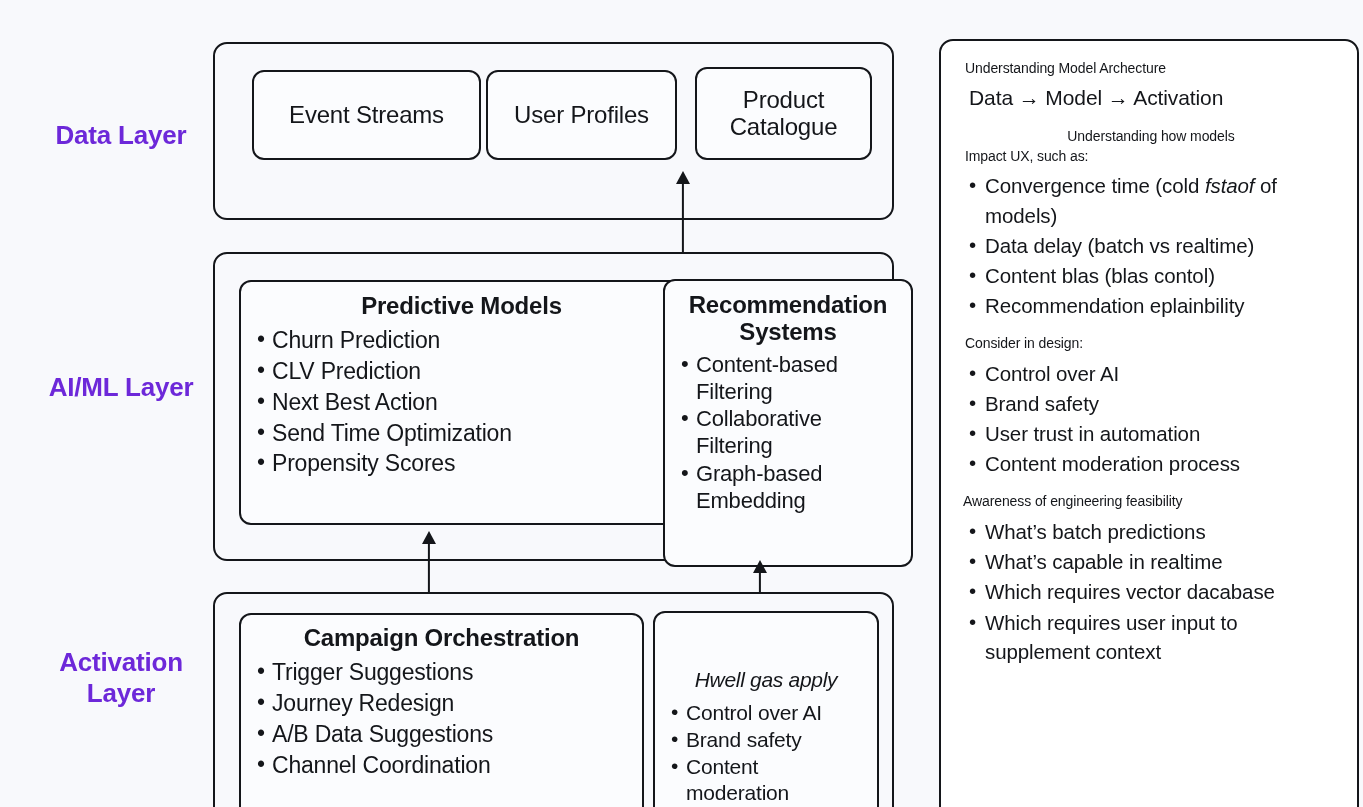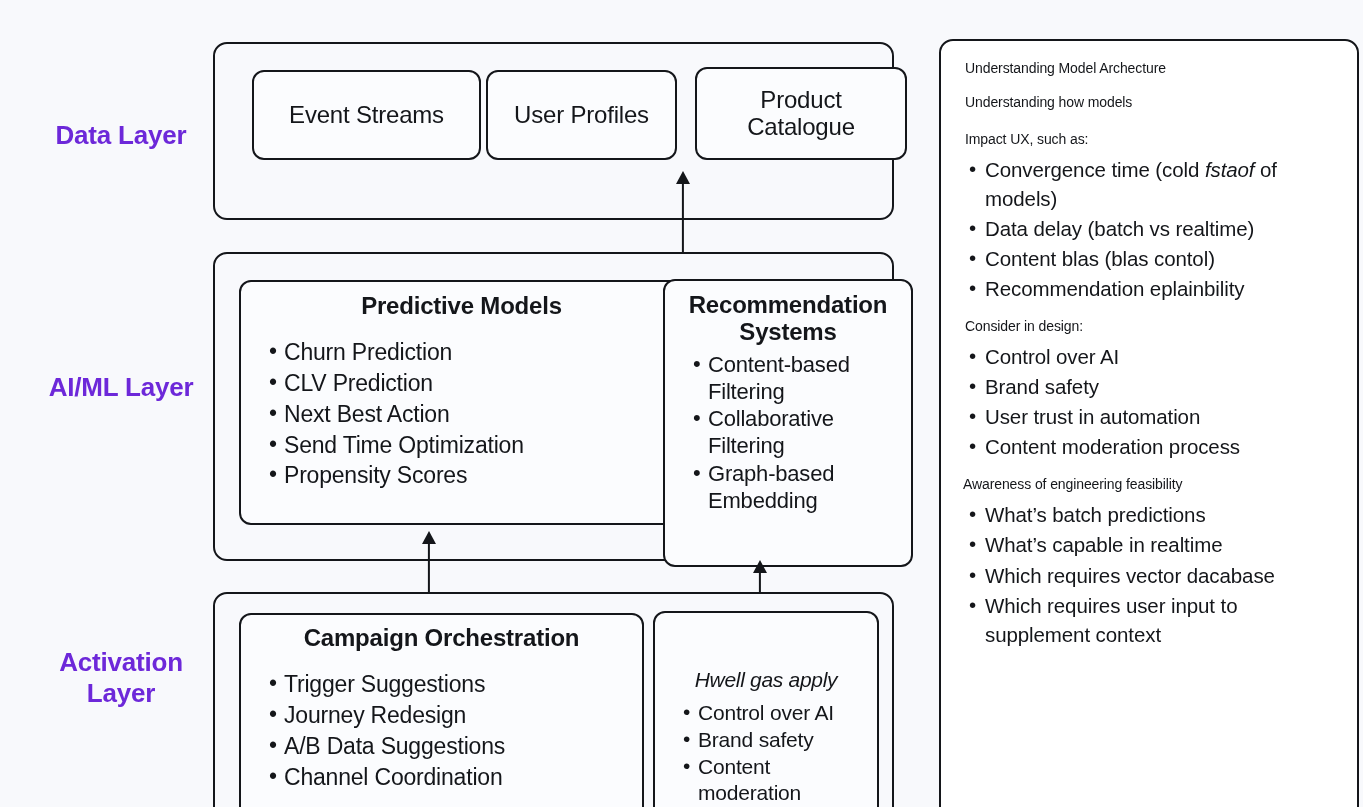--- a/index.html
+++ b/index.html
@@ -60,21 +60,21 @@
   }
   .card-title.scrawl {
     font-weight: 400;
     font-style: italic;
     font-size: 21px;
     letter-spacing: -0.3px;
     margin-top: 45px;
   }
   .card-list {
     list-style: none;
-    margin: 16px;
+    margin: 4px;
     padding: 0;
     align-self: stretch;
     font-size: 23px;
     line-height: 1.30;
     letter-spacing: -0.2px;
     color: #14161a;
   }
   .card-list li {
     position: relative;
     padding-left: 17px;
@@ -168,21 +168,21 @@
   <div class="layer-box" style="left:213px; top:42px; width:681px; height:178px;"></div>
 
   <div class="card centerbox" style="left:252px; top:70px; width:229px; height:90px;">
     <div class="card-title">Event Streams</div>
   </div>
 
   <div class="card centerbox" style="left:486px; top:70px; width:191px; height:90px;">
     <div class="card-title">User Profiles</div>
   </div>
 
-  <div class="card centerbox" style="left:695px; top:67px; width:212px; height:93px;">
+  <div class="card centerbox" style="left:695px; top:67px; width:177px; height:93px;">
     <div class="card-title" style="white-space:pre-line;">Product
 Catalogue</div>
   </div>
 
   <div class="arrow" style="left:674px; top:171px; width:18px; height:90px;">
     <div class="head"></div>
     <div class="shaft"></div>
   </div>
 
   <div class="layer-label" style="left:26px; top:352px; width:190px;">AI/ML Layer</div>
@@ -239,22 +239,23 @@
       <li>Control over AI</li>
       <li>Brand safety</li>
       <li>Content moderation</li>
     </ul>
   </div>
 
   <div id="notes-panel" style="left:939px; top:39px; width:420px; height:800px;">
 
     <div class="note-head">Understanding Model Archecture</div>
 
-
-    <div class="note-head gap" style="margin-bottom:17px;">Understanding how models</div>
+    <div class="note-head flow-line" style="padding-left:4px;">Data → Model → Activation</div>
+
+    <div class="note-head gap" style="margin-bottom:0;text-align:center;">Understanding how models</div>
     <div class="note-head" style="margin-bottom:5px;">Impact UX, such as:</div>
 
     <ul class="note-list">
       <li>
         <span>Convergence time (cold </span><span class="ital">fstaof</span><span> of models)</span>
       </li>
       <li>Data delay (batch vs realtime)</li>
       <li>Content blas (blas contol)</li>
       <li>Recommendation eplainbility</li>
     </ul>

